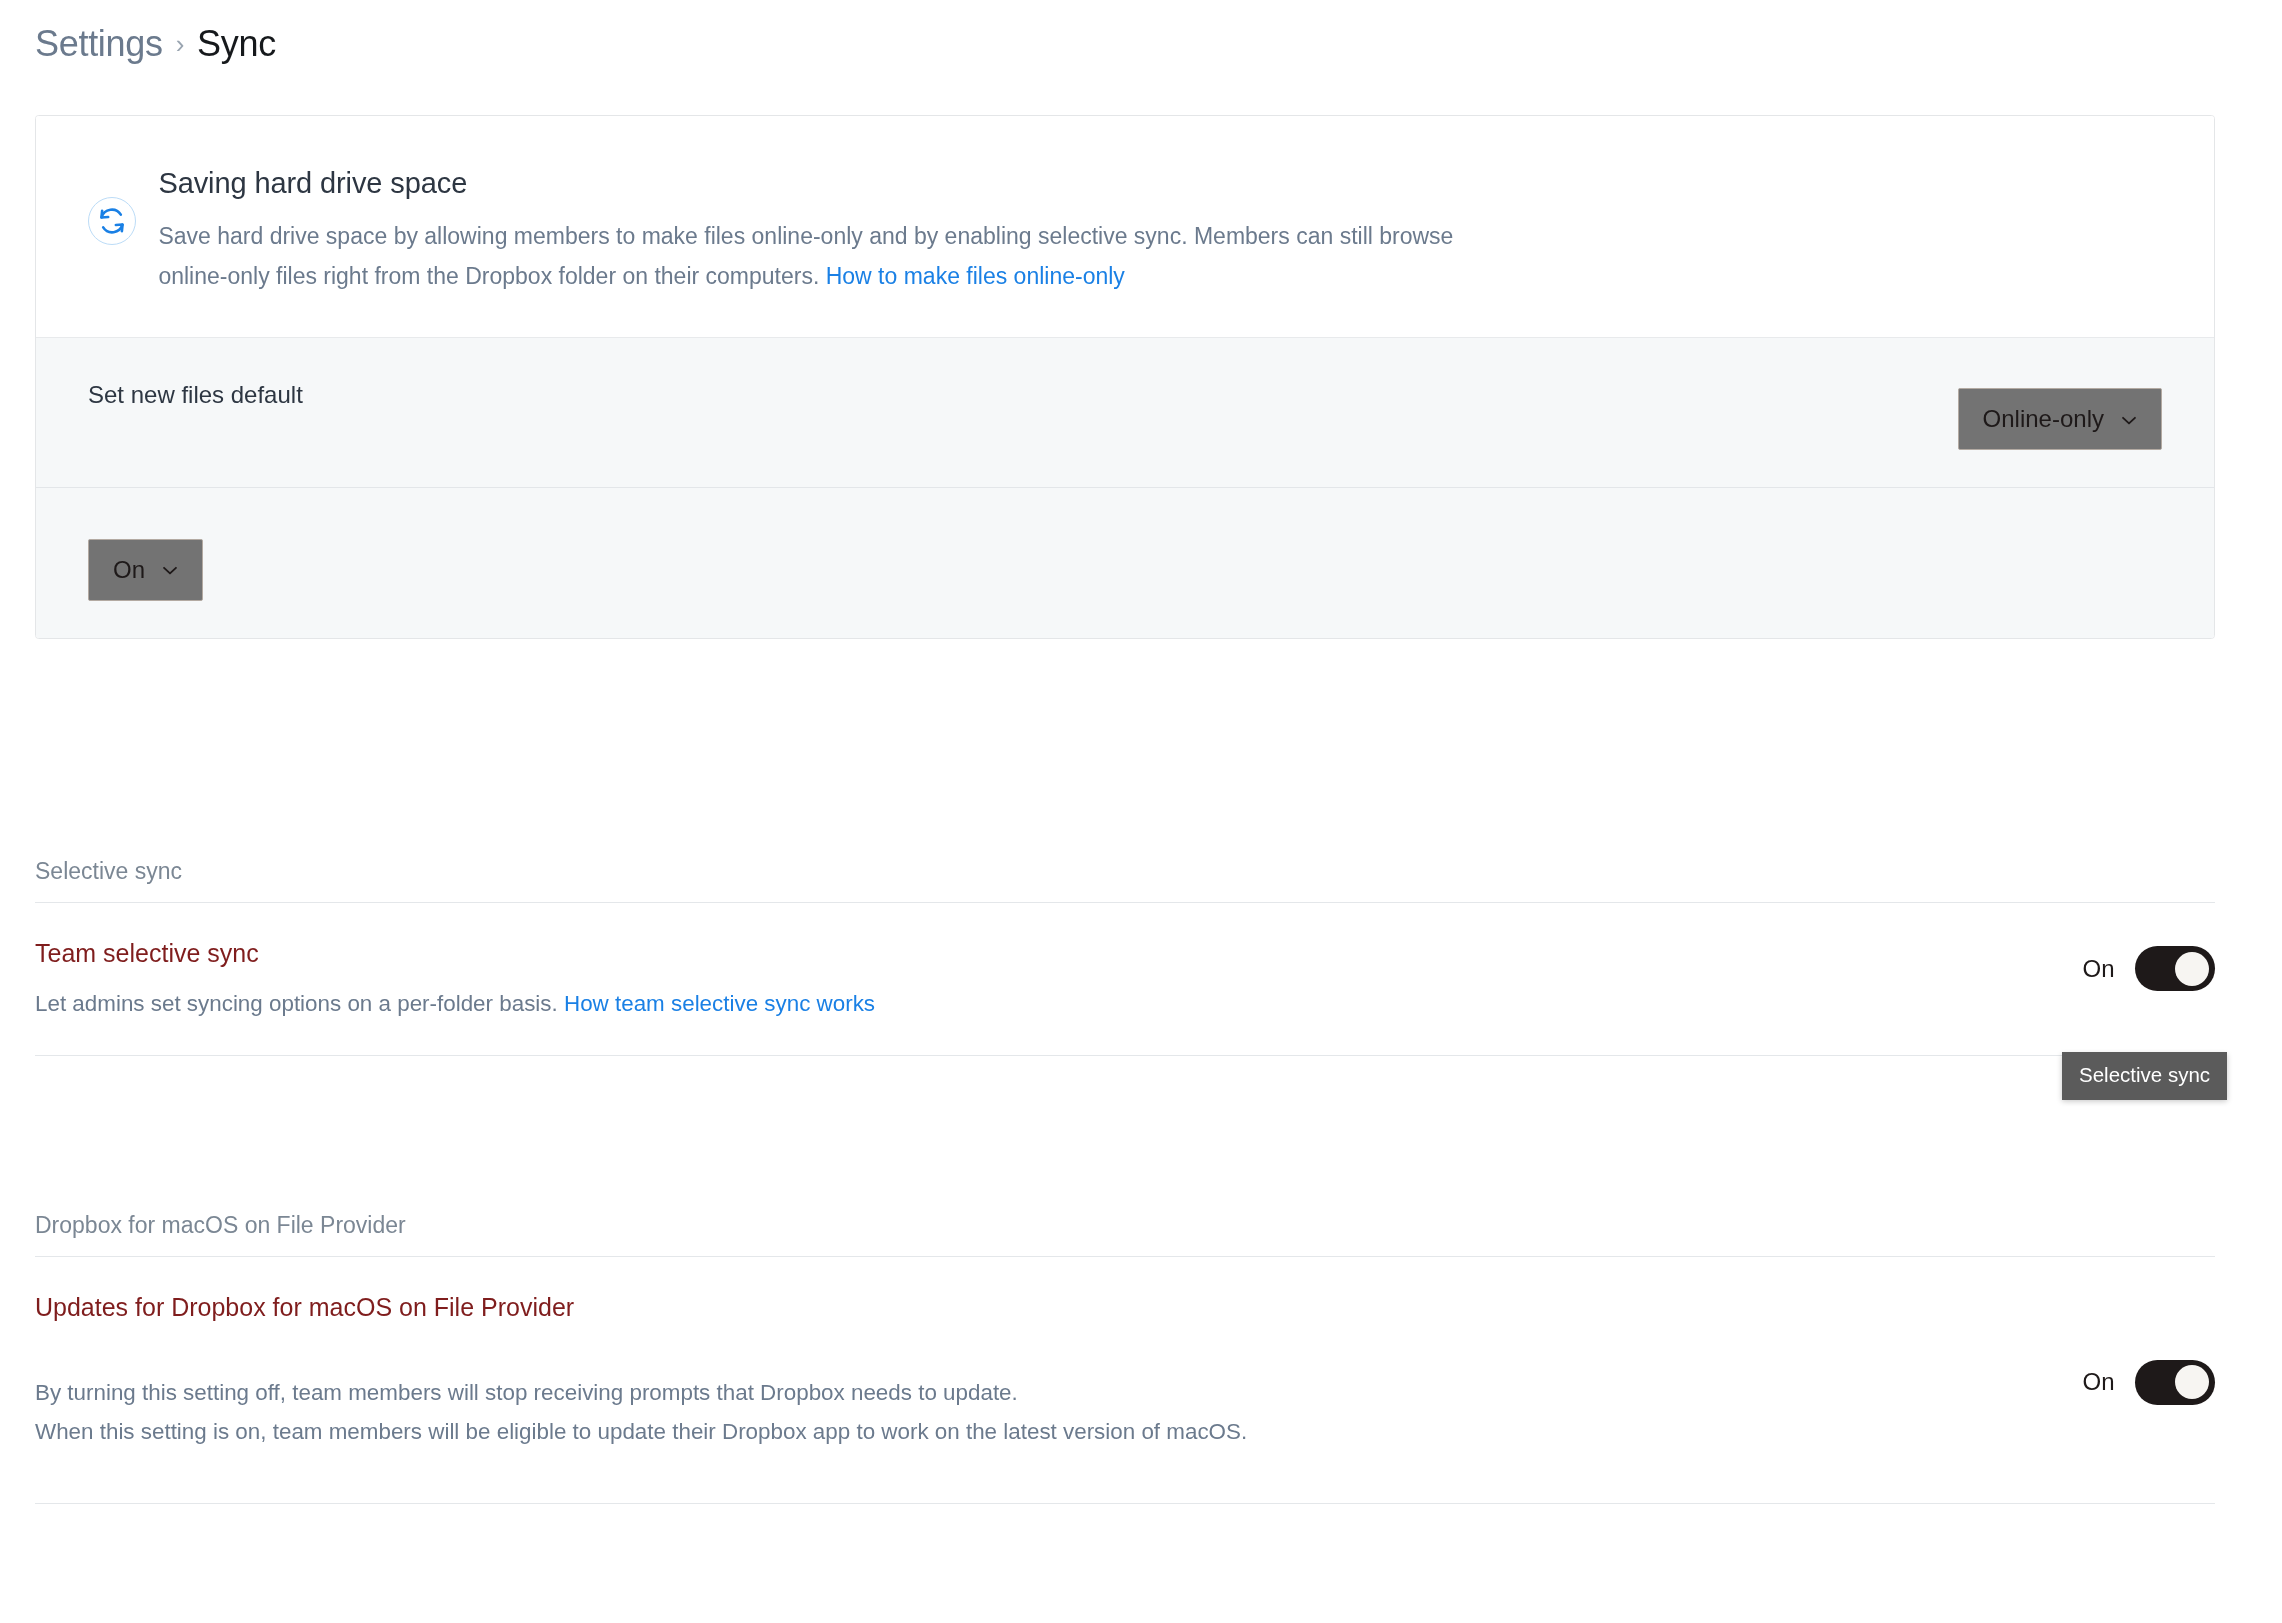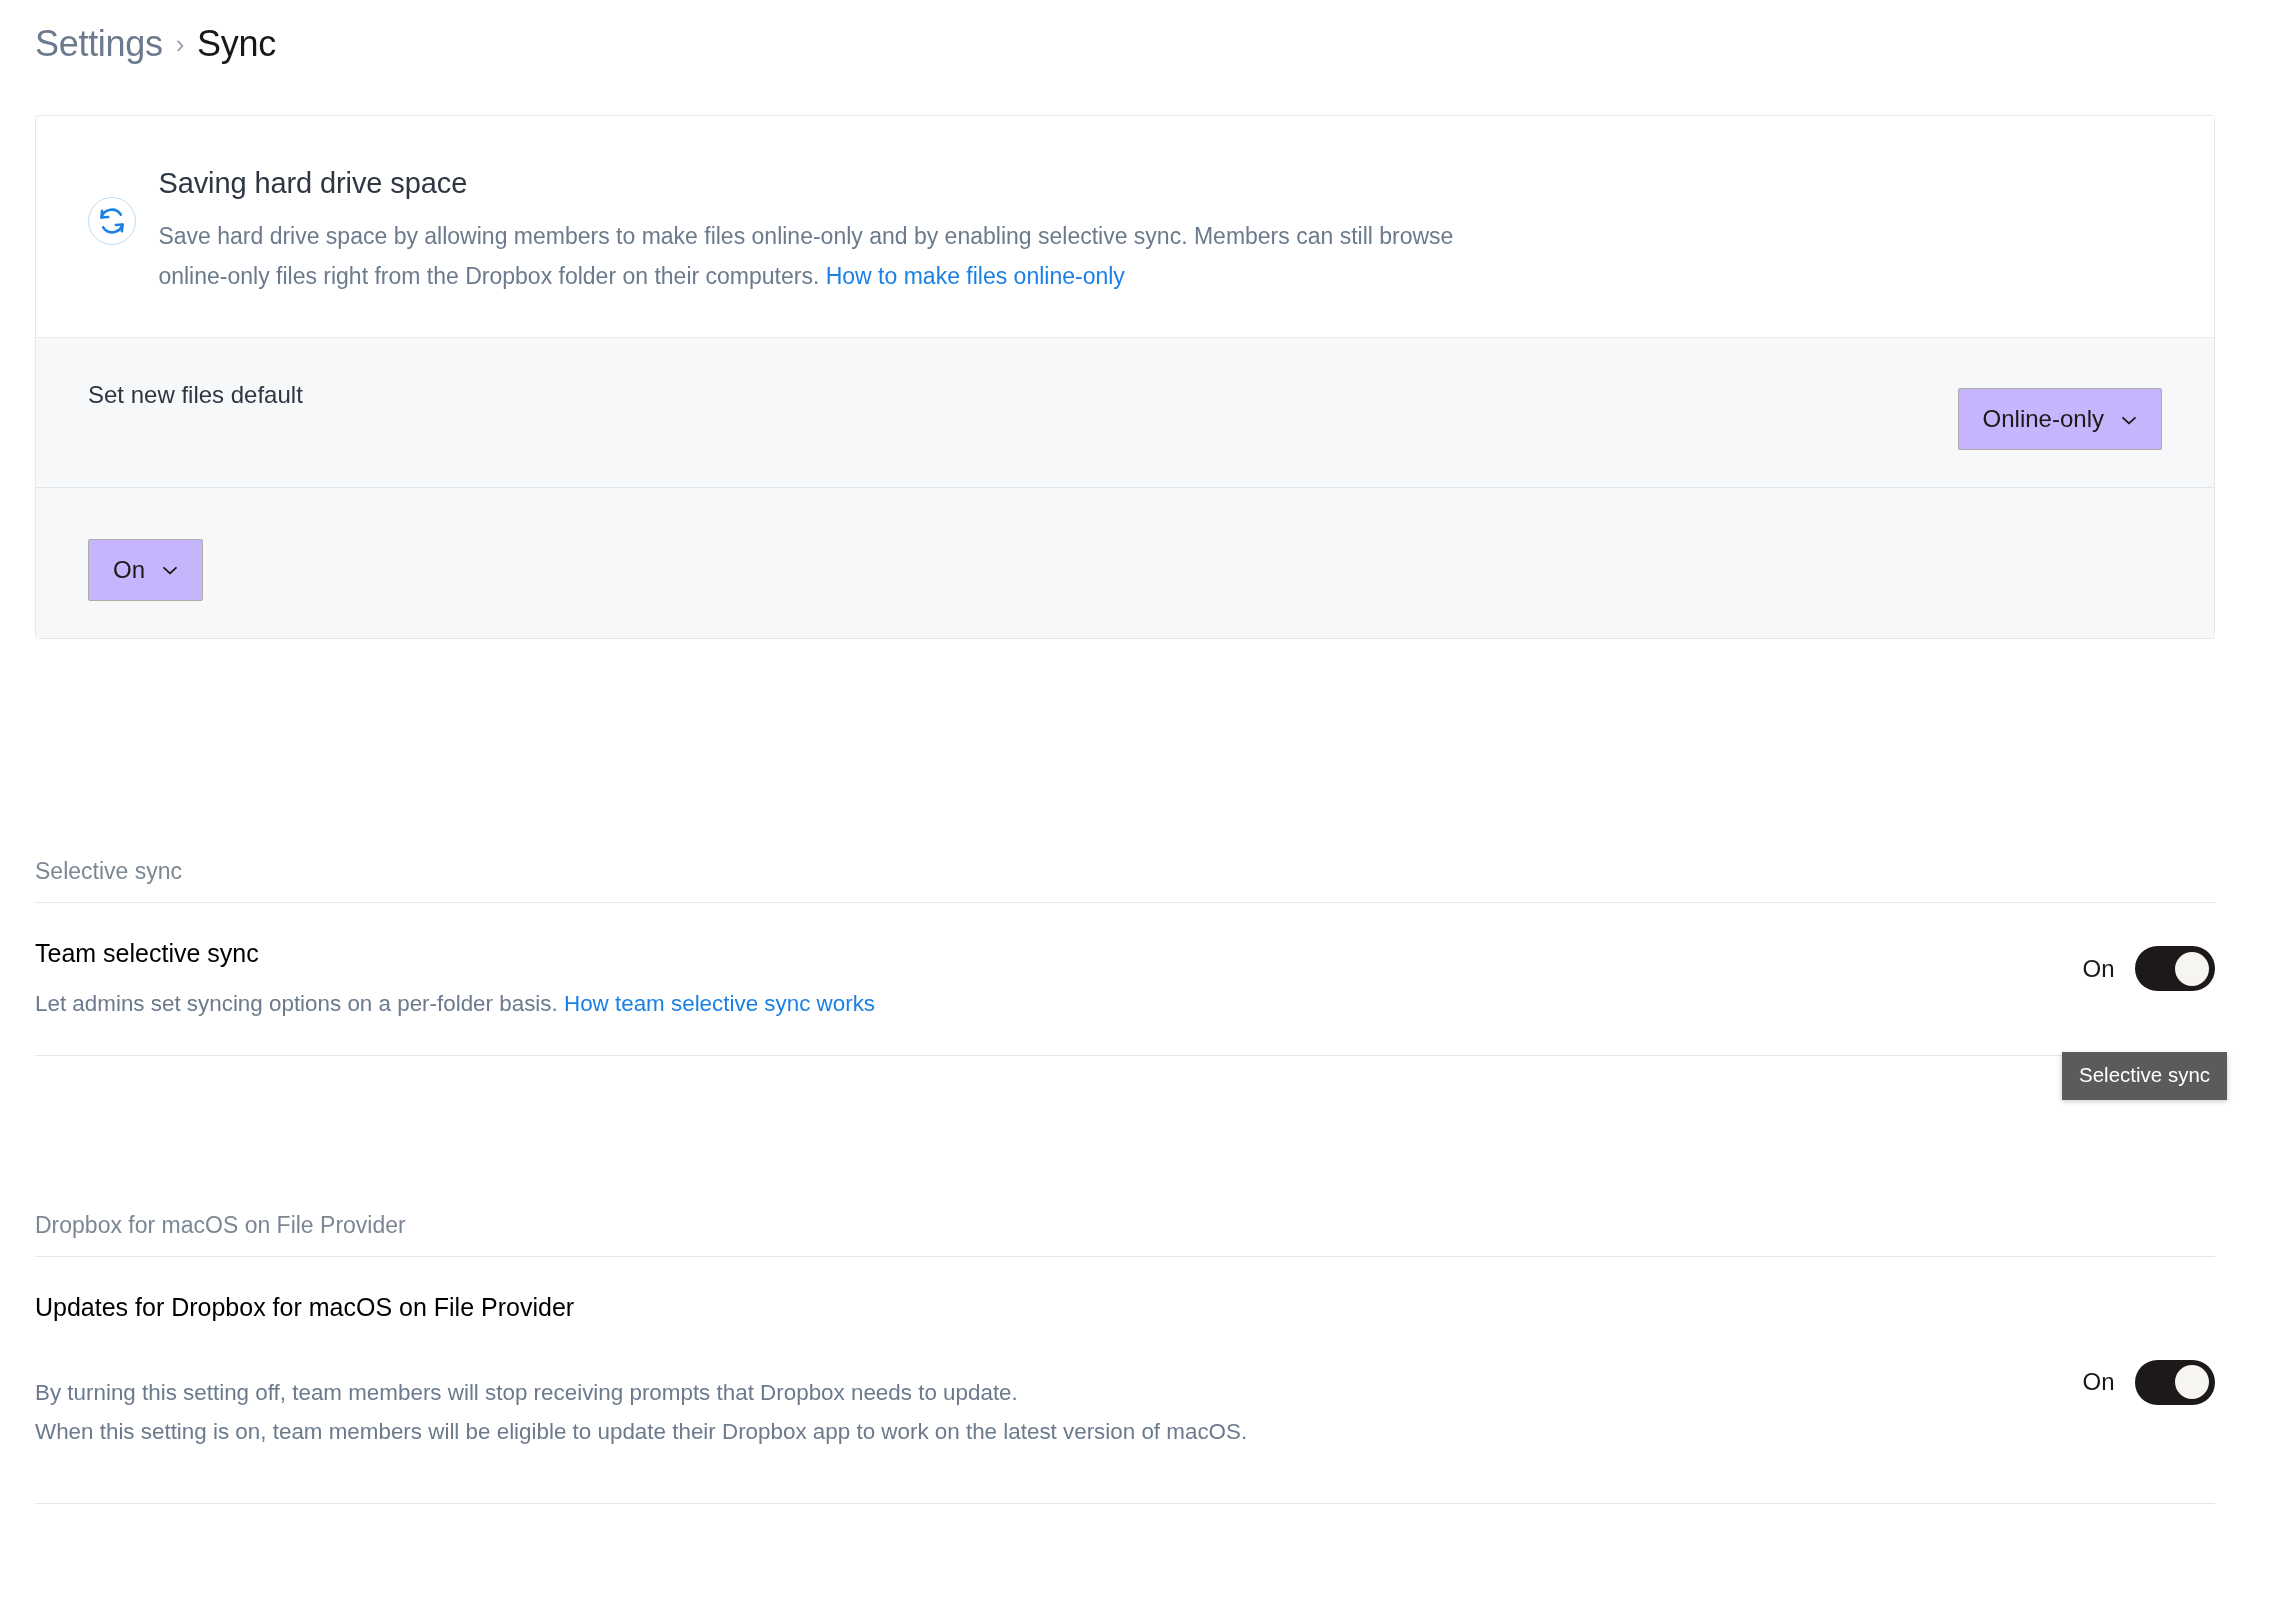--- a/index.html
+++ b/index.html
@@ -105,21 +105,21 @@
   }
   .setting-control { flex: 0 0 auto; padding-top: 9.3px; }
 
   
   .dropdown {
     display: inline-flex;
     align-items: center;
     gap: 17px;
     height: 62px;
     padding: 0 24px;
-    background: #c4b5fd;
+    background: #737373;
     border: 1.4px solid #b3aaa2;
     border-radius: 1.9px;
     font-size: 24px;
     color: #1e1919;
     cursor: pointer;
     white-space: nowrap;
   }
   .chev {
     width: 16px;
     height: 9.3px;
@@ -140,21 +140,21 @@
   .toggle-row {
     display: flex;
     align-items: flex-start;
     justify-content: space-between;
     padding: 34px 0 32px 0;
   }
   .toggle-row .setting-main { max-width: 1864px; }
   .toggle-row .setting-title {
     font-size: 25px;
     margin-bottom: 15px;
-    color: #000000;
+    color: #7f1d1d;
   }
   .toggle-side {
     flex: 0 0 auto;
     display: flex;
     align-items: center;
     gap: 20.5px;
     padding-top: 9.3px;
   }
   .toggle-label { font-size: 24px; color: #1e1919; }
   .switch {

